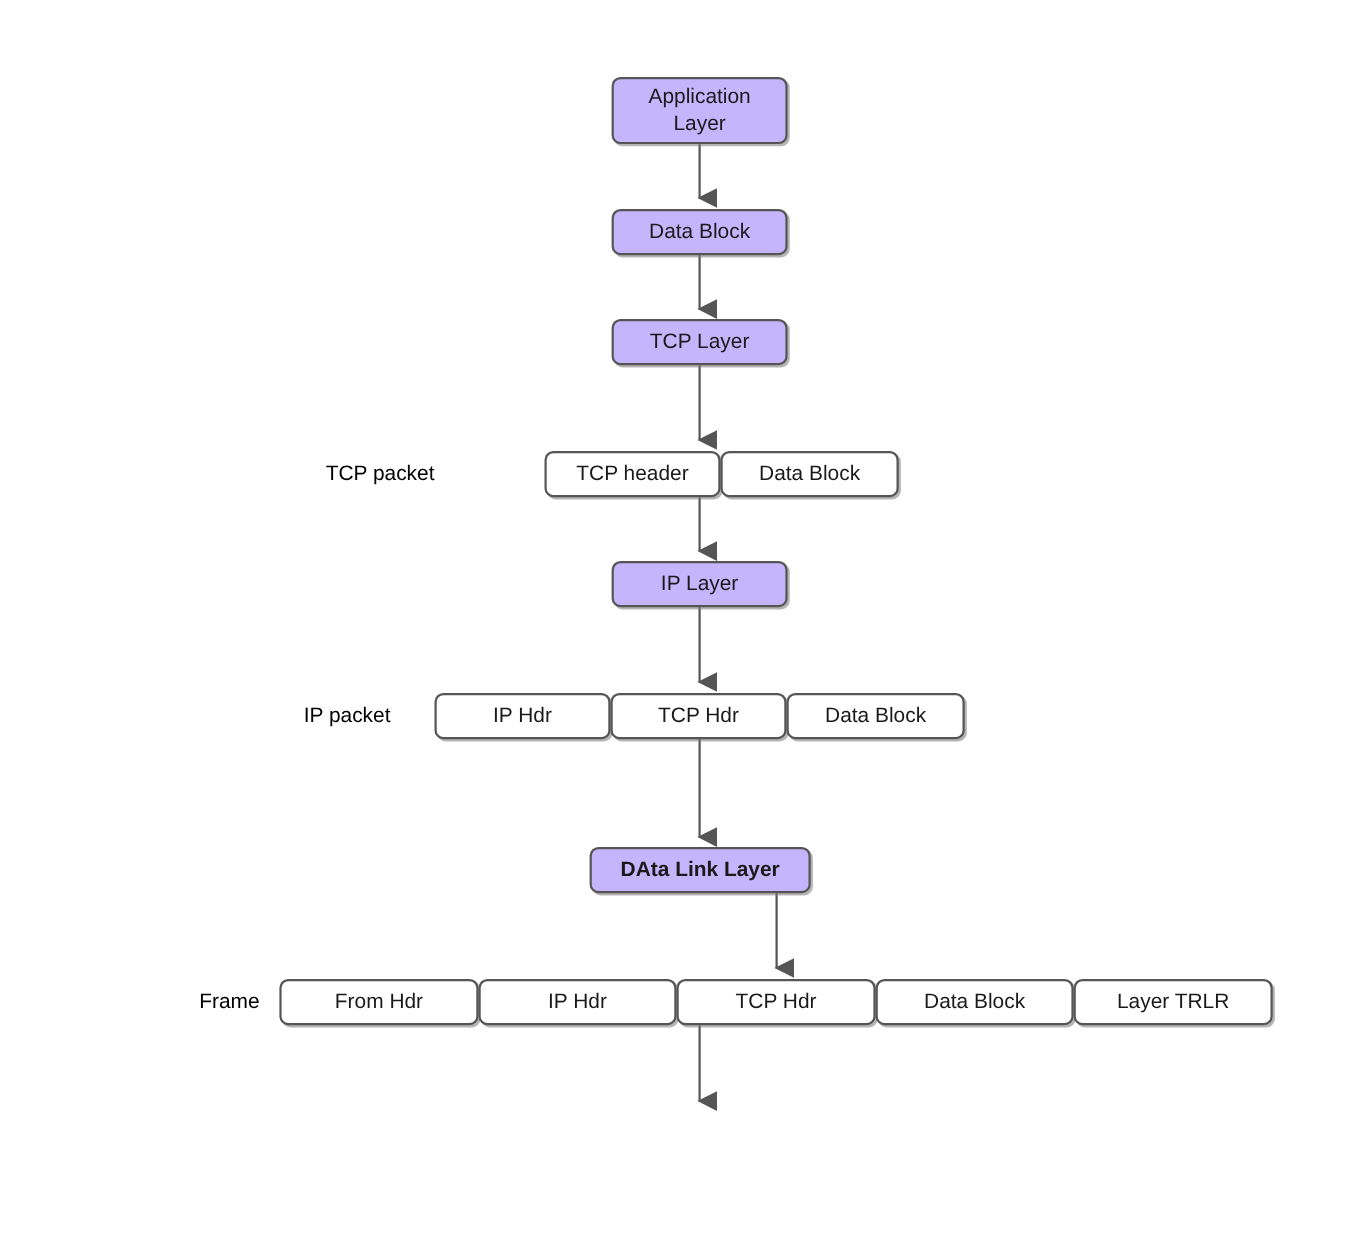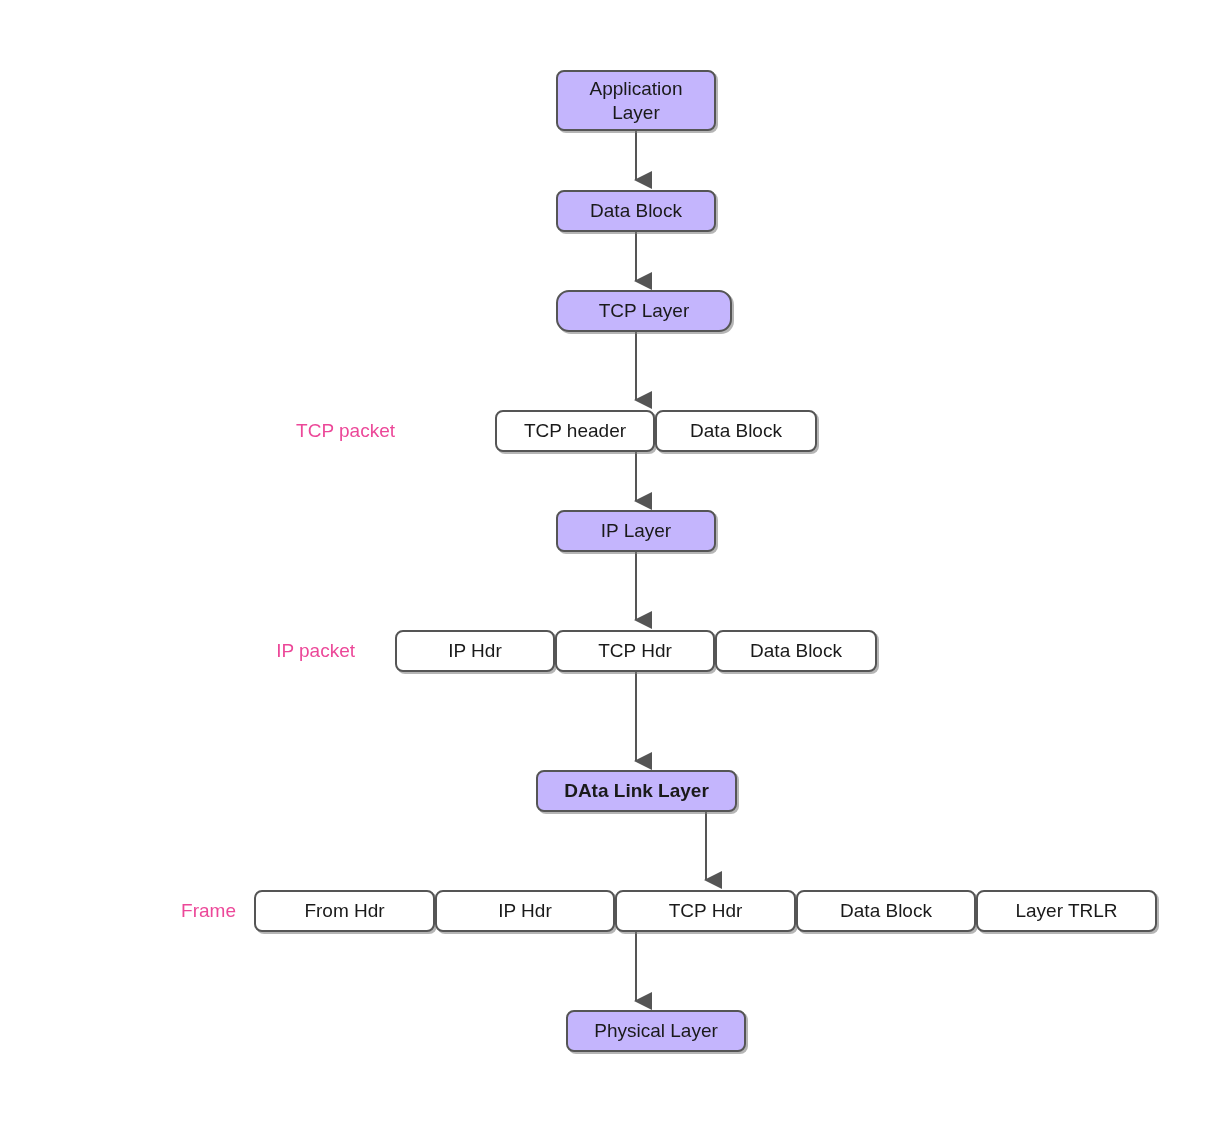--- a/index.html
+++ b/index.html
@@ -69,21 +69,21 @@
     justify-content: center;
     text-align: center;
     box-shadow: 2px 2px 0 rgba(120,120,120,0.55);
     height: 42px;
   }
 
   
   .side-label {
     position: absolute;
     font-size: 19px;
-    color: #ec4899;
+    color: #000000;
     white-space: nowrap;
     text-align: right;
   }
 </style>
 </head>
 <body>
 
 <div id="diagram-canvas">
 
   <svg id="connector-layer" viewBox="0 0 1232 1122" width="1232" height="1122">
@@ -108,27 +108,26 @@
     <line x1="706" y1="812" x2="706" y2="880" stroke="#555555" stroke-width="2" marker-end="url(#arrowhead)"></line>
 
     <line x1="636" y1="932" x2="636" y2="1001" stroke="#555555" stroke-width="2" marker-end="url(#arrowhead)"></line>
   </svg>
 
   <div class="node" style="left:556px; top:70px; width:160px; height:61px;">Application
 Layer</div>
 
   <div class="node" style="left:556px; top:190px; width:160px; height:42px;">Data Block</div>
 
-  <div class="node" style="left:556px; top:290px; width:176px; height:42px;border-radius:13px;">TCP Layer</div>
+  <div class="node" style="left:556px; top:290px; width:160px; height:42px;">TCP Layer</div>
 
   <div class="node" style="left:556px; top:510px; width:160px; height:42px;">IP Layer</div>
 
   <div class="node" style="left:536px; top:770px; width:201px; height:42px;font-weight:bold;">DAta Link Layer</div>
 
-  <div class="node" style="left:566px; top:1010px; width:180px; height:42px;">Physical Layer</div>
 
   <div class="side-label" style="left:275px; top:420px; width:120px;">TCP packet</div>
 
   <div class="side-label" style="left:235px; top:640px; width:120px;text-align:right;">IP packet</div>
 
   <div class="side-label" style="left:130px; top:900px; width:106px;">Frame</div>
 
   <div class="packet-row" style="left:495px; top:410px;">
     <div class="packet-seg" style="width:160px;">TCP header</div>
     <div class="packet-seg" style="width:162px;">Data Block</div>

